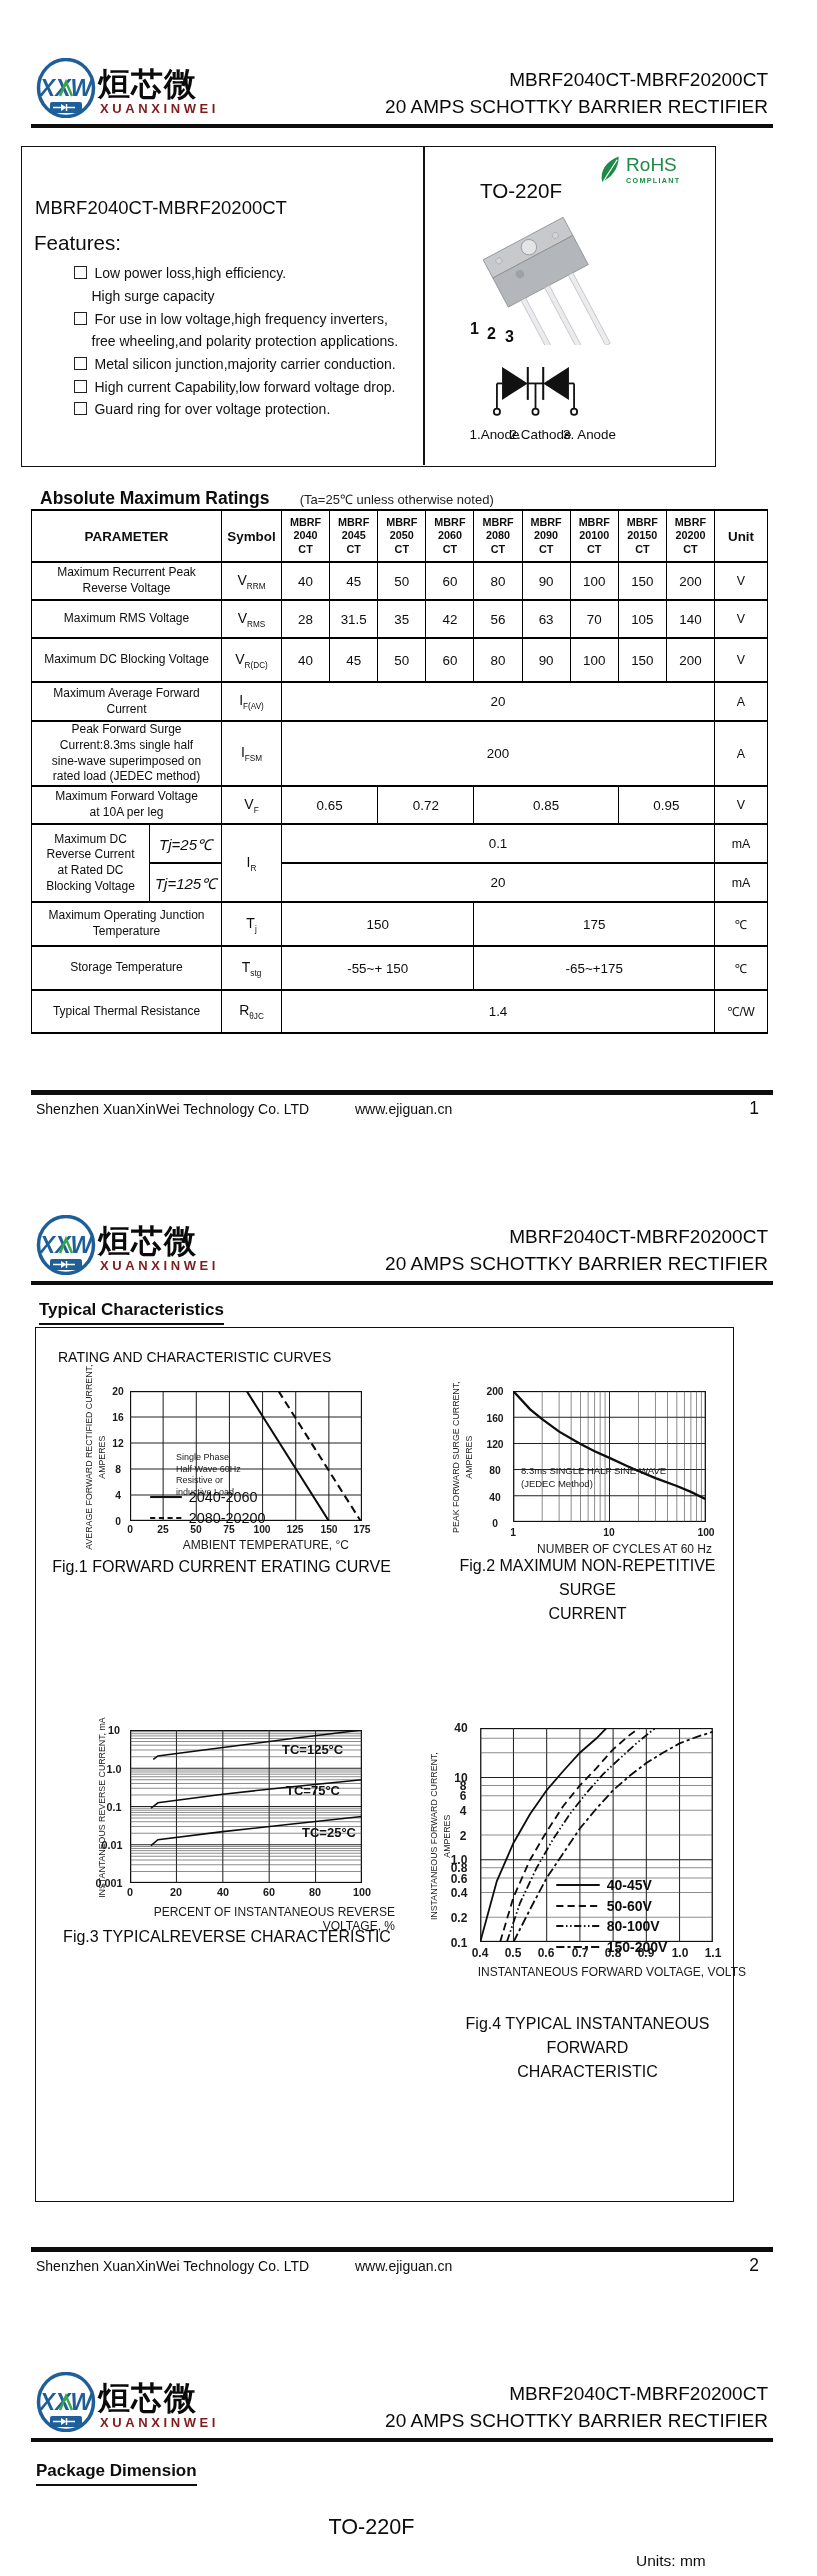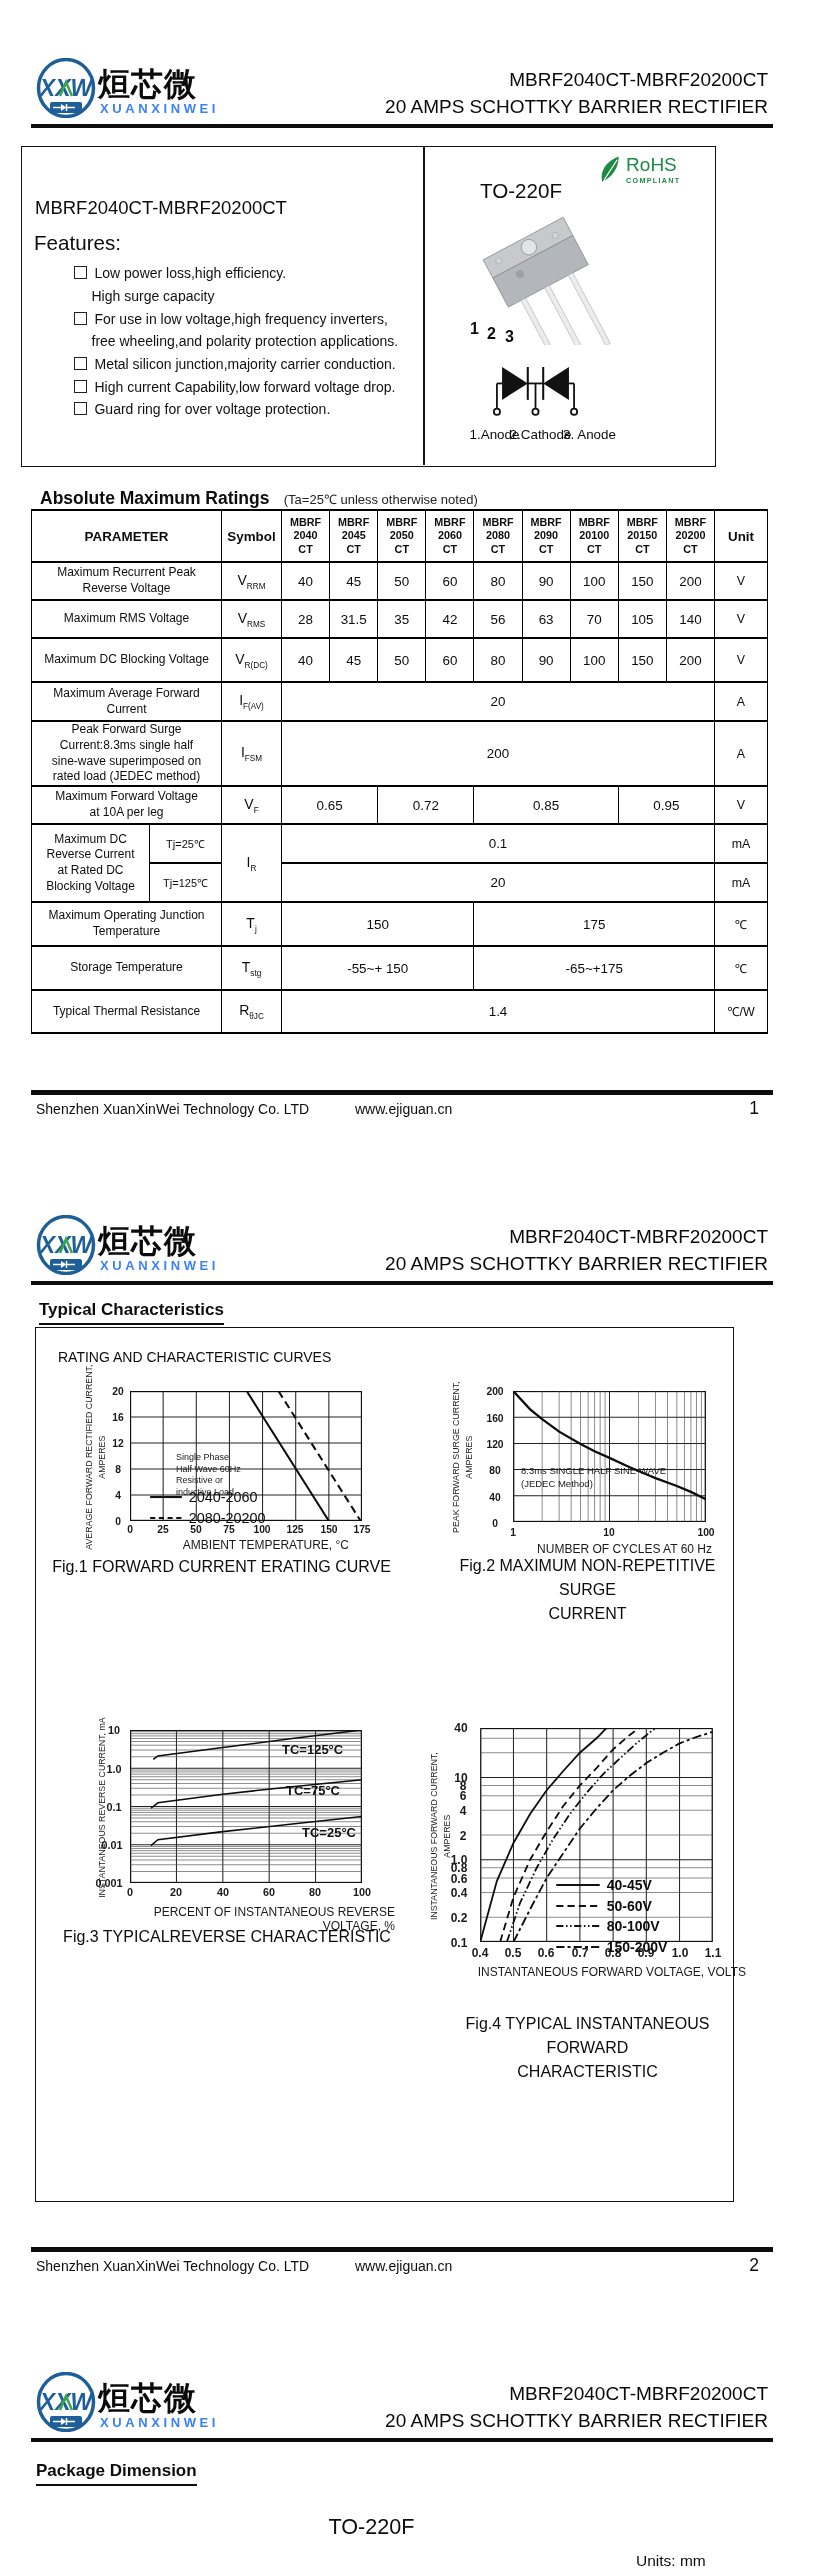--- a/index.html
+++ b/index.html
@@ -3,34 +3,34 @@
 <meta charset="utf-8">
 <style>
   html,body{margin:0;padding:0;background:#fff;}
   body{width:818px;font-family:"Liberation Sans",sans-serif;color:#0d0d0d;}
   .page{position:relative;width:818px;height:1157px;background:#fff;overflow:hidden;}
   .abs{position:absolute;}
   .hrule{position:absolute;background:#0d0d0d;}
   .vline{position:absolute;background:#111;}
   
   .logo-cn{position:absolute;left:98px;top:63px;font-size:32px;font-weight:bold;letter-spacing:1px;color:#0a0a0a;}
-  .logo-en{position:absolute;left:100px;top:101px;font-size:13px;font-weight:600;letter-spacing:3.6px;color:#3b82f6;}
+  .logo-en{position:absolute;left:100px;top:101px;font-size:13px;font-weight:600;letter-spacing:3.6px;color:#7f1d1d;}
   .hdr-title{position:absolute;right:50px;top:67px;text-align:right;font-size:19px;line-height:1.40;color:#0a0a0a;white-space:pre-line;}
   
   .ft-co{position:absolute;left:36px;top:1101px;font-size:14px;}
   .ft-web{position:absolute;left:355px;top:1101px;font-size:14px;}
   .ft-pg{position:absolute;right:59px;top:1098px;font-size:17.5px;}
   
   .feat-line{position:absolute;left:34px;font-size:14px;color:#111;white-space:nowrap;margin-left:40px;}
   .feat-line .box{display:inline-block;width:10.8px;height:10.8px;border:1px solid #222;margin-right:7.7px;vertical-align:-1px;background:#fff;}
   .feat-cont{padding-left:17.5px;}
   .amr{position:absolute;left:31px;top:509px;width:737px;border-collapse:collapse;table-layout:fixed;}
   .amr td,.amr th{border:1px solid #000;border-top-width:2.6px;border-bottom-width:2.6px;text-align:center;vertical-align:middle;padding:0;font-weight:normal;overflow:hidden;}
   .amr .param{font-size:12px;white-space:pre-line;line-height:1.32;}
-  .amr .cond{font-size:11px;}
+  .amr .cond{font-size:15px;font-style:italic;}
   .amr .val{font-size:13.4px;}
   .amr .sym{font-size:14px;}
   .amr sub{font-size:8.2px;}
   .amr .model{font-size:10.8px;font-weight:bold;line-height:1.25;}
   .amr .ph,.amr .sh,.amr .uh{font-size:13.4px;font-weight:bold;}
   .amr .unit{font-size:12.4px;}
   tr.rh{height:52px;} tr.r1{height:38px;} tr.r2{height:38px;} tr.r3{height:44px;} tr.r4{height:39px;}
   tr.r5{height:57px;} tr.r6{height:38px;} tr.r7a{height:39px;} tr.r7b{height:39px;} tr.r8{height:44px;}
   tr.r9{height:44px;} tr.r10{height:43px;}
   
@@ -128,21 +128,21 @@
     </g>
     <polygon points="95,33 95,97 145,65" fill="#111"></polygon>
     <polygon points="225,33 225,97 175,65" fill="#111"></polygon>
   </svg>
   <div class="abs" style="left:466px;top:427px;width:57px;text-align:center;font-size:13.4px">1.Anode</div>
   <div class="abs" style="left:507px;top:427px;width:67px;text-align:center;font-size:13.4px">2.Cathode</div>
   <div class="abs" style="left:556px;top:427px;width:67px;text-align:center;font-size:13.4px">3. Anode</div>
 
   <div class="abs" style="left:40px;top:488px">
     <span style="font-size:17.5px;font-weight:bold">Absolute Maximum Ratings</span>
-    <span style="font-size:13px;margin-left:12px;color:#222">(Ta=25℃ unless otherwise noted)</span>
+    <span style="font-size:13px;margin-left:28px;color:#222">(Ta=25℃ unless otherwise noted)</span>
   </div>
 
   <table class="amr">
     <colgroup>
       <col style="width:118px">
         <col style="width:72px">
         <col style="width:60px">
       <col>
         <col>
         <col>

